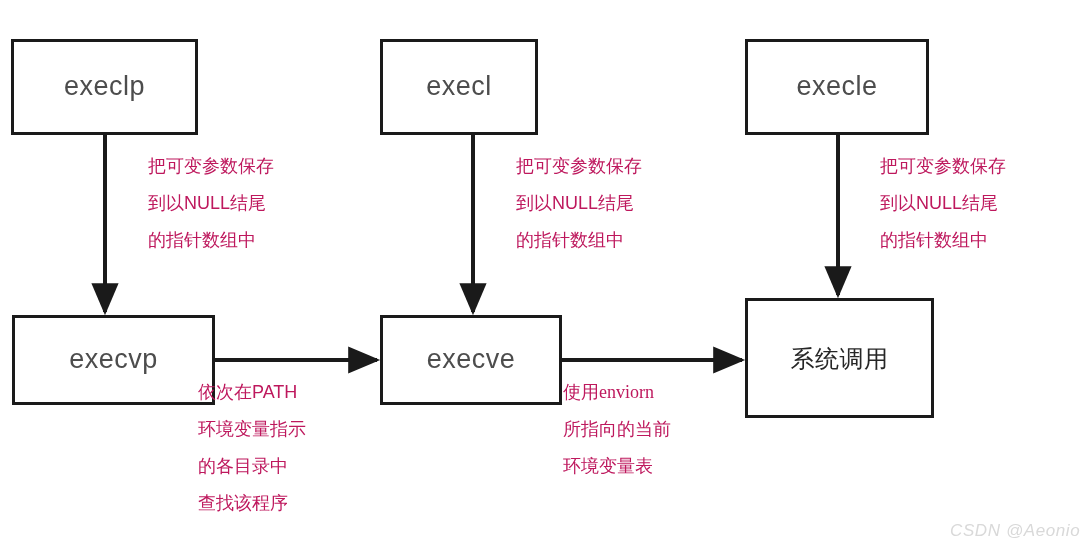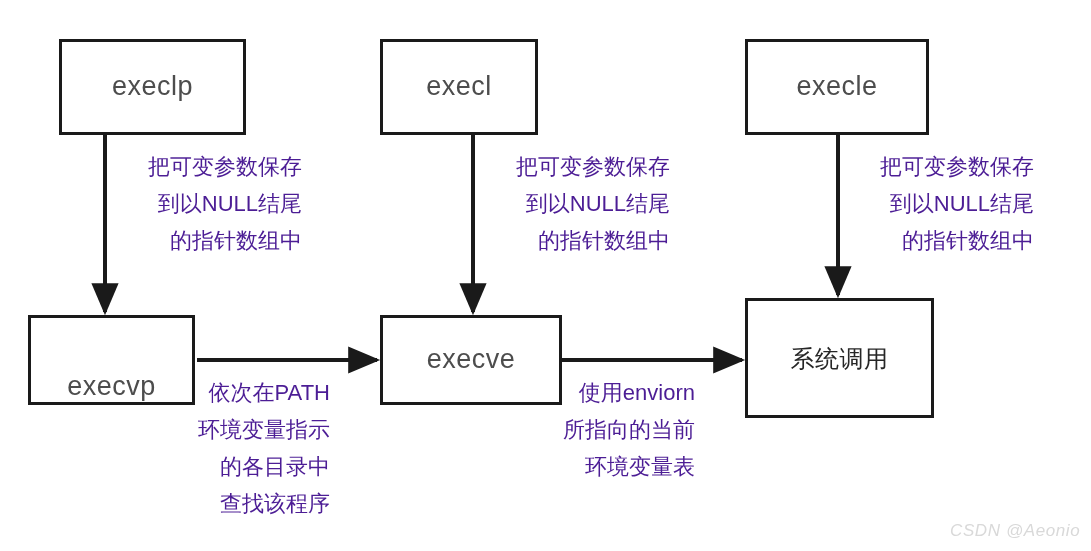--- a/index.html
+++ b/index.html
@@ -34,26 +34,25 @@
   }
   .node .subtitle {
     font-size: 24px;
     color: #262626;
     margin-top: 2px;
     letter-spacing: 0.5px;
     text-align: right;
   }
   .edge-label {
     position: absolute;
-    font-size: 22px;
+    font-size: 18px;
     line-height: 37px;
-    color: #4c1d95;
+    color: #be185d;
     white-space: pre;
     letter-spacing: 0px;
-    text-align: right;
   }
   .watermark {
     position: absolute;
     font-size: 17px;
     color: #d9d9d9;
     letter-spacing: 0.6px;
     font-style: italic;
   }
   svg.arrows {
     position: absolute;
@@ -80,33 +79,33 @@
 
     <line x1="473" y1="135" x2="473" y2="312" stroke="#1a1a1a" stroke-width="4" marker-end="url(#ah)"></line>
 
     <line x1="838" y1="135" x2="838" y2="295" stroke="#1a1a1a" stroke-width="4" marker-end="url(#ah)"></line>
 
     <line x1="197" y1="360" x2="377" y2="360" stroke="#1a1a1a" stroke-width="4" marker-end="url(#ah)"></line>
 
     <line x1="562" y1="360" x2="742" y2="360" stroke="#1a1a1a" stroke-width="4" marker-end="url(#ah)"></line>
   </svg>
 
-  <div class="node" style="left:11px; top:39px; width:187px; height:96px;margin-left:48px;">
+  <div class="node" style="left:11px; top:39px; width:187px; height:96px;">
     <span class="title">execlp</span>
   </div>
 
   <div class="node" style="left:380px; top:39px; width:158px; height:96px;">
     <span class="title">execl</span>
   </div>
 
   <div class="node" style="left:745px; top:39px; width:184px; height:96px;">
     <span class="title">execle</span>
   </div>
 
-  <div class="node" style="left:28px; top:315px; width:167px; height:90px;justify-content:flex-end;">
+  <div class="node" style="left:12px; top:315px; width:203px; height:90px;">
     <span class="title">execvp</span>
   </div>
 
   <div class="node" style="left:380px; top:315px; width:182px; height:90px;">
     <span class="title">execve</span>
   </div>
 
   <div class="node" style="left:745px; top:298px; width:189px; height:120px;">
     <span class="subtitle">系统调用</span>
   </div>
@@ -121,19 +120,19 @@
 
   <div class="edge-label" style="left:880px; top:148px;">把可变参数保存
 到以NULL结尾
 的指针数组中</div>
 
   <div class="edge-label" style="left:198px; top:374px;">依次在PATH
 环境变量指示
 的各目录中
 查找该程序</div>
 
-  <div class="edge-label" style="left:563px; top:374px;">使用enviorn
+  <div class="edge-label" style="left:563px; top:374px;font-family:Liberation Serif, serif;">使用enviorn
 所指向的当前
 环境变量表</div>
 
   <div class="watermark" style="left:950px; top:521px;">CSDN @Aeonio</div>
 
 </div>
 
 </body></html>

